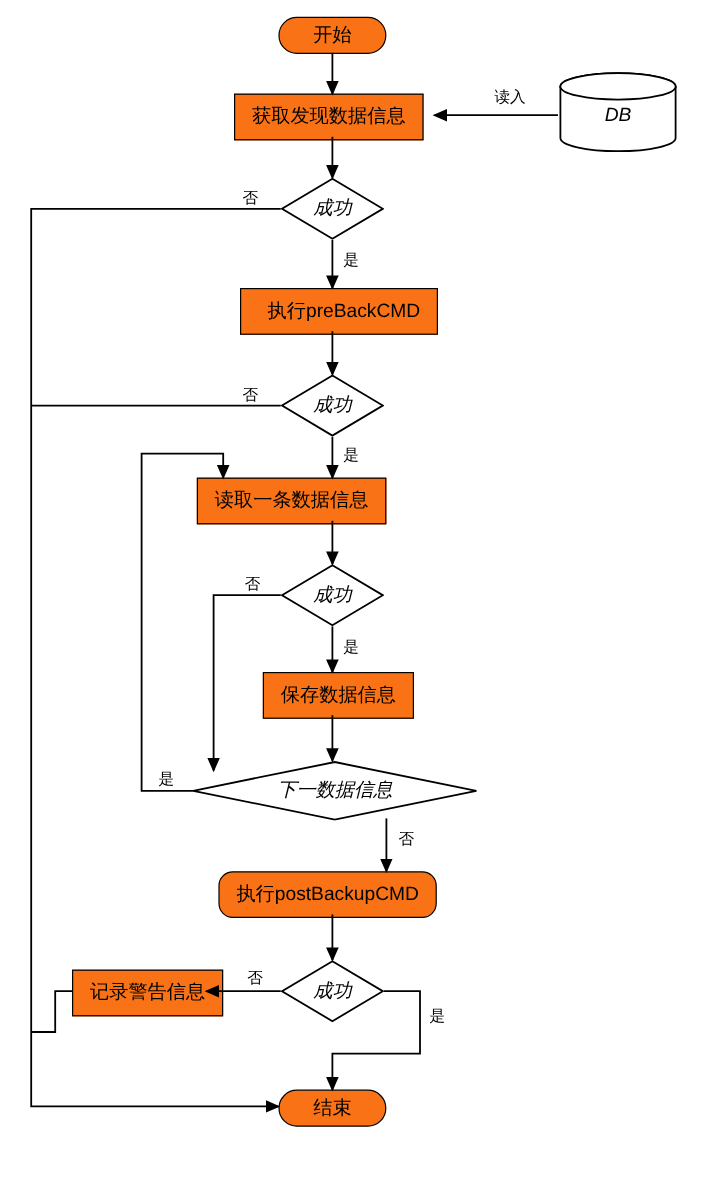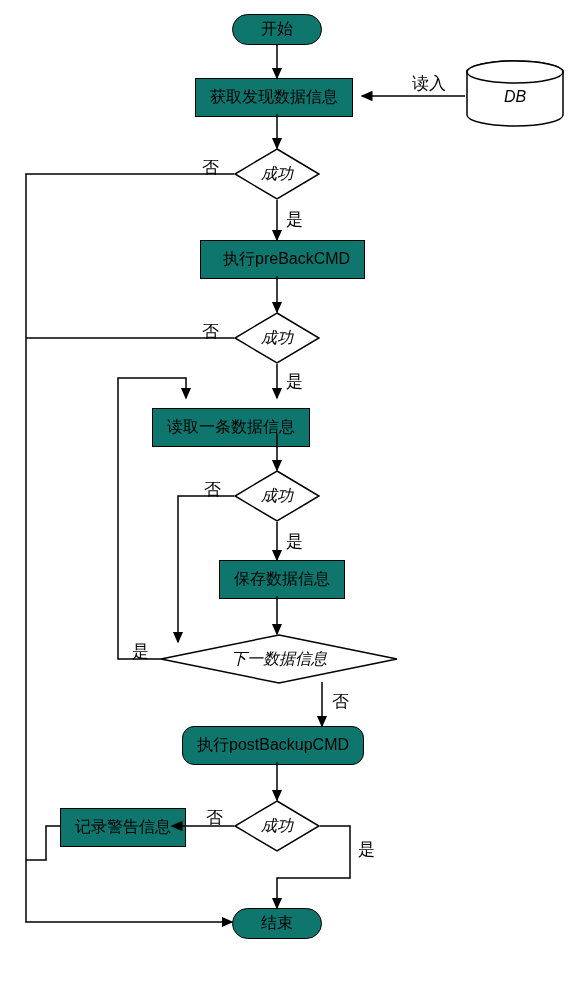--- a/index.html
+++ b/index.html
@@ -4,21 +4,21 @@
   <style>
     * { margin: 0; padding: 0; box-sizing: border-box; }
     body {
       width: 586px;
       height: 1000px;
       background: #fff;
       position: relative;
       font-family: "SimSun", "Microsoft YaHei", Arial, sans-serif;
       font-size: 16px;
     }
-    .node { position: absolute; background: #0f766e; }
+    .node { position: absolute; background: #f97316; }
     .terminal {
       border: 1.5px solid #000;
       border-radius: 999px;
       padding: 4px 28px;
       text-align: center;
     }
     .process {
       border: 1.5px solid #000;
       padding: 8px 14px;
       text-align: center;
@@ -40,21 +40,21 @@
     }
     .db svg { display: block; }
     .db-label {
       position: absolute;
       left: 50%;
       top: 55%;
       transform: translate(-50%, -50%);
     }
     .edge-label {
       position: absolute;
-      font-size: 17px;
+      font-size: 13px;
     }
     svg.edge { position: absolute; overflow: visible; pointer-events: none; }
   </style>
 </head>
 <body>
 
 <div class="node terminal" style="left:232px; top:14px;">
   <span>开始</span>
 </div>
 
@@ -82,21 +82,21 @@
   <span>执行preBackCMD</span>
 </div>
 
 <div class="decision" style="left:234px; top:312px;">
   <svg width="86" height="52">
       <polygon points="43,1 85,26 43,51 1,26" fill="#fff" stroke="#000" stroke-width="1.5"></polygon>
     </svg>
   <span class="decision-label">成功</span>
 </div>
 
-<div class="node process" style="left:152px; top:398px;margin-top:10px;">
+<div class="node process" style="left:164px; top:398px;">
   <span>读取一条数据信息</span>
 </div>
 
 <div class="decision" style="left:234px; top:470px;">
   <svg width="86" height="52">
       <polygon points="43,1 85,26 43,51 1,26" fill="#fff" stroke="#000" stroke-width="1.5"></polygon>
     </svg>
   <span class="decision-label">成功</span>
 </div>
 

